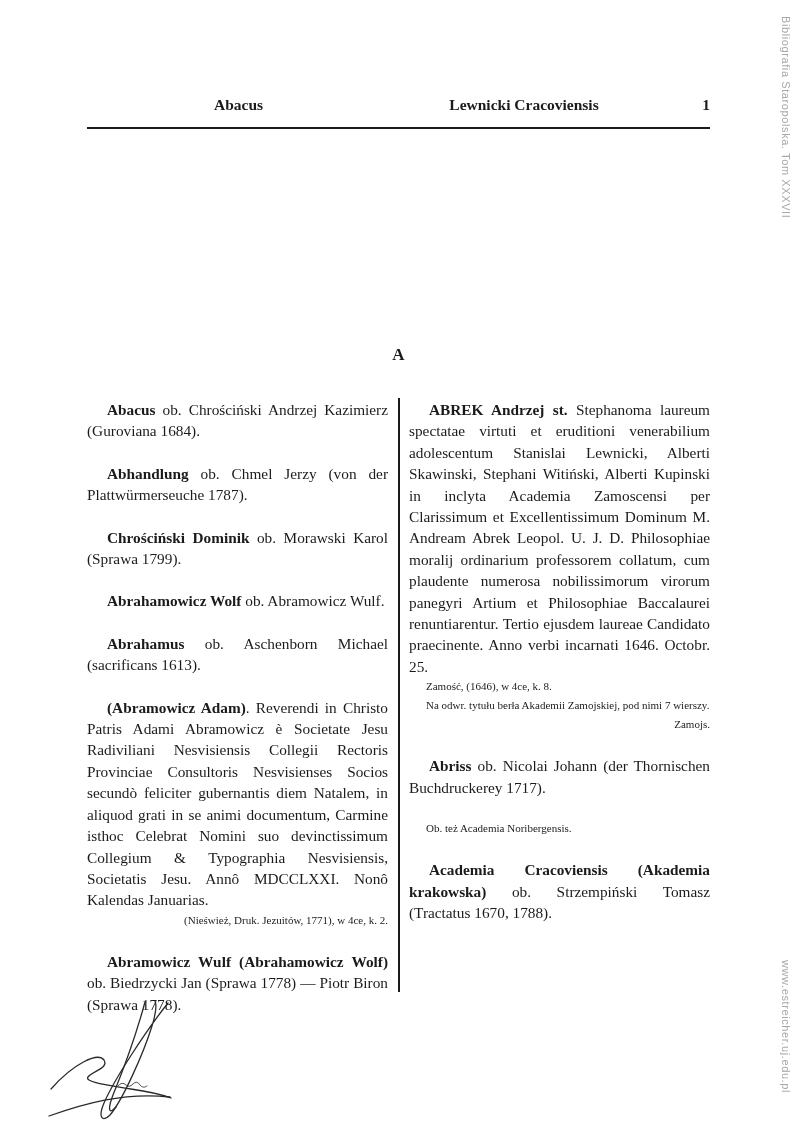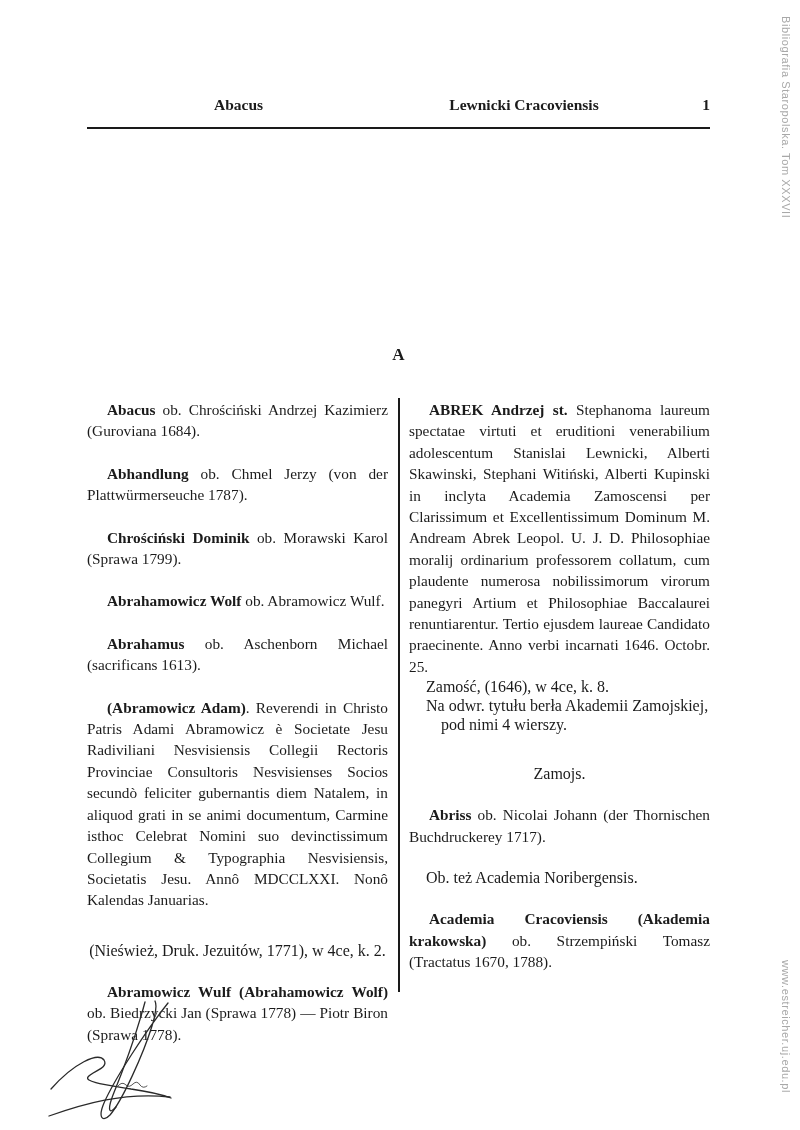--- a/index.html
+++ b/index.html
@@ -67,29 +67,29 @@
     text-align: justify;
   }
   #col-left  { left: 87px; }
   #col-right { left: 409px; }
 
   .entry { margin: 0 0 21px 0; }
   .entry p.body { margin: 0; text-indent: 20px; }
   .entry .lead { font-weight: bold; }
 
   .note {
-    font-size: 16px;
+    font-size: 11px;
     line-height: 19px;
     text-align: left;
     text-indent: 0;
     margin: 0;
   }
   .note.indent { margin-left: 17px; }
   .note.hang   { margin-left: 32px; text-indent: -15px; }
-  .note.right  { text-align: center; margin-top: 30px; }
+  .note.right  { text-align: right; }
 
   
   .sidetext {
     position: absolute;
     right: 8px;
     writing-mode: vertical-rl;
     font-family: "Liberation Sans", sans-serif;
     font-size: 11px;
     letter-spacing: 0.6px;
     color: #a8a8a8;
@@ -144,21 +144,21 @@
       </div>
       <div class="entry">
         <p class="body"><span class="lead">Abramowicz Wulf (Abrahamowicz Wolf)</span> ob. Biedrzycki Jan (Sprawa 1778) — Piotr Biron (Sprawa 1778).</p>
       </div>
     </div>
 
   <div class="column" id="col-right">
       <div class="entry">
         <p class="body"><span class="lead">ABREK Andrzej st.</span> Stephanoma laureum spectatae virtuti et eruditioni venerabilium adolescentum Stanislai Lewnicki, Alberti Skawinski, Stephani Witiński, Alberti Kupinski in inclyta Academia Zamoscensi per Clarissimum et Excellentissimum Dominum M. Andream Abrek Leopol. U. J. D. Philosophiae moralij ordinarium professorem collatum, cum plaudente numerosa nobilissimorum virorum panegyri Artium et Philosophiae Baccalaurei renuntiarentur. Tertio ejusdem laureae Candidato praecinente. Anno verbi incarnati 1646. Octobr. 25.</p>
         <p class="note indent">Zamość, (1646), w 4ce, k. 8.</p>
-        <p class="note hang">Na odwr. tytułu berła Akademii Zamojskiej, pod nimi 4 wierszy.</p>
+        <p class="note hang">Na odwr. tytułu berła Akademii Zamojskiej, pod nimi 7 wierszy.</p>
         <p class="note right">Zamojs.</p>
       </div>
       <div class="entry">
         <p class="body"><span class="lead">Abriss</span> ob. Nicolai Johann (der Thornischen Buchdruckerey 1717).</p>
       </div>
       <div class="entry">
         <p class="note indent">Ob. też Academia Noribergensis.</p>
       </div>
       <div class="entry">
         <p class="body"><span class="lead">Academia Cracoviensis (Akademia krakowska)</span> ob. Strzempiński Tomasz (Tractatus 1670, 1788).</p>

